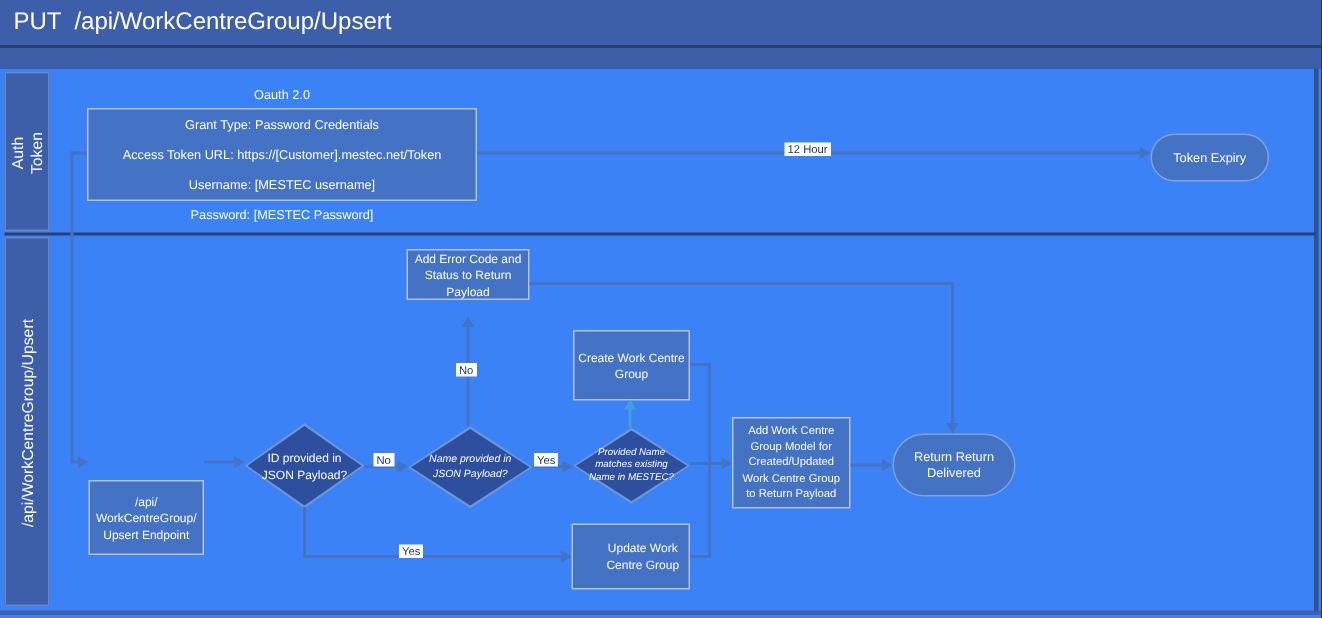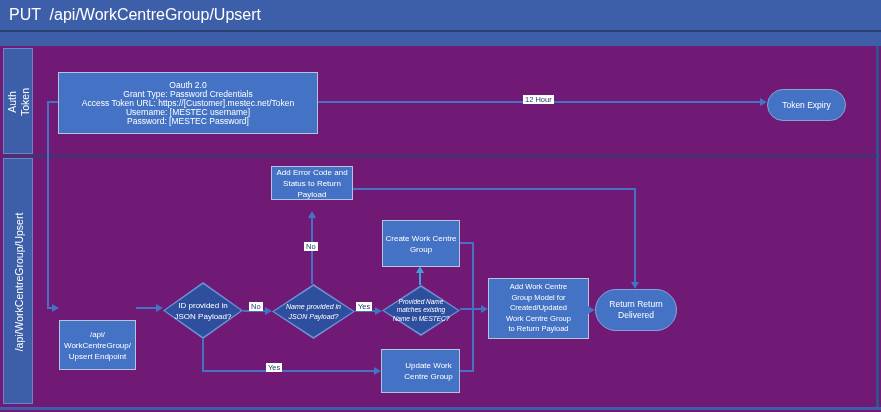--- a/index.html
+++ b/index.html
@@ -1,17 +1,17 @@
 <!DOCTYPE html>
 <html><head>
 <meta charset="utf-8">
 <style>
   html,body{margin:0;padding:0;background:#000;}
   body{font-family:"Liberation Sans", sans-serif;}
-  #stage{position:relative;width:881px;height:412px;background:#701a75;overflow:hidden;
+  #stage{position:relative;width:881px;height:412px;background:#3b82f6;overflow:hidden;
          --header-blue:#3d5ea8;--node-fill:#4472c4;--node-border:#b7c3dd;
          --diamond-fill:#2e4f9e;--diamond-border:#6c94d8;--connector:#4472c4;
          --connector-bright:#3fa0e0;--edge-label-text:#17355e;}
   
   .header{position:absolute;left:0;top:0;width:881px;height:46px;background:var(--header-blue);}
   .titlerow{height:30px;border-bottom:2px solid #27406e;display:flex;align-items:center;
             padding-left:9px;color:#fff;font-size:16px;white-space:pre;}
   
   .right-border{position:absolute;top:46px;right:2px;width:3px;height:362px;background:#33518d;}
   .bottom-border{position:absolute;left:0;top:407px;width:881px;height:3px;background:#3d5ea8;}
@@ -62,21 +62,21 @@
   <div class="lane-divider"></div>
 
   <div class="lane-cell" style="top:48px;height:106px;">
     <div class="lane-label" style="width:106px;height:30px;left:-38px;top:38px;font-size:10.5px;line-height:13px;">Auth
 Token</div>
   </div>
   <div class="lane-cell" style="top:158px;height:246px;">
     <div class="lane-label" style="width:246px;height:30px;left:-108px;top:108px;font-size:10.5px;">/api/WorkCentreGroup/Upsert</div>
   </div>
 
-  <div class="box" style="left:58px;top:72px;width:260px;height:62px;font-size:8.5px;line-height:9px;">Oauth 2.0
+  <div class="box" style="left:58px;top:72px;width:260px;height:62px;font-size:8.5px;line-height:20px;">Oauth 2.0
 Grant Type: Password Credentials
 Access Token URL: https://[Customer].mestec.net/Token
 Username: [MESTEC username]
 Password: [MESTEC Password]</div>
 
   <div class="box stadium" style="left:767px;top:89px;width:79px;height:32px;font-size:8.5px;">Token Expiry</div>
 
   <div class="hl" style="left:318px;top:101px;width:443px;"></div>
   <div class="ar" style="left:760px;top:98px;"></div>
   <div class="chip" style="left:523px;top:95px;">12 Hour</div>
@@ -149,21 +149,21 @@
   <div class="box" style="left:381px;top:349px;width:79px;height:44px;font-size:8px;line-height:11px;padding-left:16px;">Update Work
 Centre Group</div>
 
   <div class="hl" style="left:460px;top:242px;width:14px;"></div>
   <div class="hl" style="left:460px;top:370px;width:14px;"></div>
   <div class="vl" style="left:472px;top:242px;height:130px;"></div>
 
   <div class="hl" style="left:460px;top:308px;width:22px;"></div>
   <div class="ar" style="left:481px;top:305px;"></div>
 
-  <div class="box" style="left:488px;top:278px;width:101px;height:61px;font-size:7.5px;line-height:10.5px;">Add Work Centre
+  <div class="box" style="left:488px;top:278px;width:79px;height:61px;font-size:7.5px;line-height:10.5px;">Add Work Centre
 Group Model for
 Created/Updated
 Work Centre Group
 to Return Payload</div>
 
   <div class="hl" style="left:567px;top:309px;width:22px;"></div>
   <div class="ar" style="left:588px;top:306px;"></div>
 
   <div class="box stadium" style="left:595px;top:289px;width:82px;height:42px;font-size:8.5px;line-height:11px;">Return Return
 Delivered</div>

